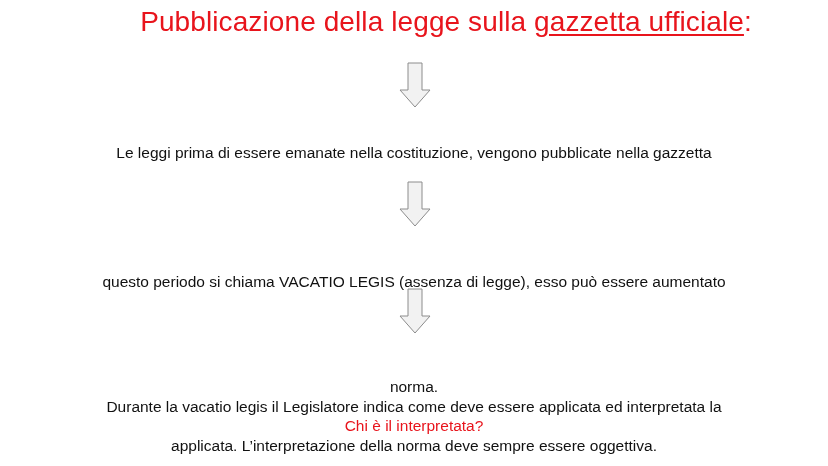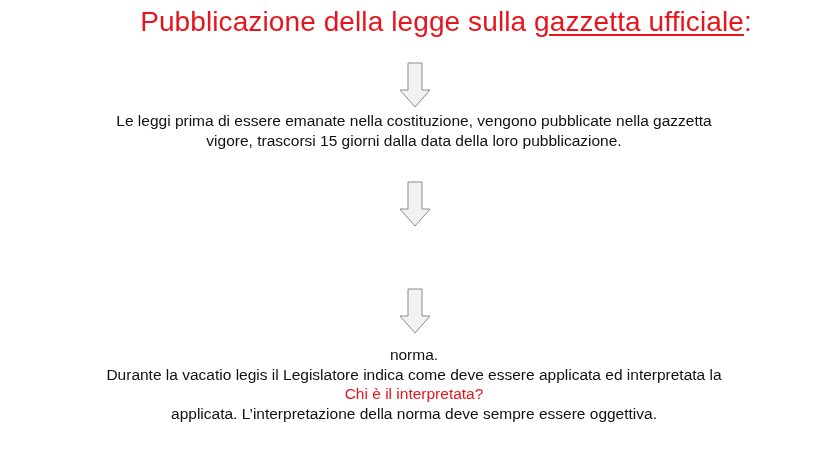--- a/index.html
+++ b/index.html
@@ -3,42 +3,42 @@
 <meta charset="utf-8">
 <style>
   html, body { margin:0; padding:0; background:#ffffff; }
   body { width:828px; height:466px; position:relative; overflow:hidden;
          font-family:"Liberation Sans", sans-serif; color:#111111; }
   .title { position:absolute; left:0; top:6px; width:828px; text-align:center;
            font-size:28px; color:#e8141c; letter-spacing:0.1px;padding-left:32px; }
   .title .u { text-decoration:underline; text-decoration-thickness:2px; text-underline-offset:3px; }
   .arrow { position:absolute; left:399px; width:32px; height:46px; }
   .para { position:absolute; left:60px; width:708px; text-align:center;
-          font-size:15.5px; line-height:19.5px; color:#111111; }
+          font-size:15.5px; line-height:19.5px; color:#111111;margin-top:32px; }
   .red { color:#e8141c; }
 </style>
 </head>
 <body>
 
 <div class="title"><span>Pubblicazione della legge sulla </span><span class="u">gazzetta ufficiale</span><span>:</span></div>
 
 <svg class="arrow" style="top:62px" viewBox="0 0 32 46">
   <polygon points="9,1 23,1 23,28 31,28 16,45 1,28 9,28" fill="#f2f2f2" stroke="#8c8c8c" stroke-width="1"></polygon>
 </svg>
 
 <div class="para" style="top:111px">
   <div>Le leggi prima di essere emanate nella costituzione, vengono pubblicate nella gazzetta</div>
-  <div>vigore, trascorsi 15 giorni dalla data della loro pubblicazione.</div>
 </div>
 
 <svg class="arrow" style="top:181px" viewBox="0 0 32 46">
   <polygon points="9,1 23,1 23,28 31,28 16,45 1,28 9,28" fill="#f2f2f2" stroke="#8c8c8c" stroke-width="1"></polygon>
 </svg>
 
 <div class="para" style="top:240px">
+  <div>questo periodo si chiama VACATIO LEGIS (assenza di legge), esso può essere aumentato</div>
 </div>
 
 <svg class="arrow" style="top:288px" viewBox="0 0 32 46">
   <polygon points="9,1 23,1 23,28 31,28 16,45 1,28 9,28" fill="#f2f2f2" stroke="#8c8c8c" stroke-width="1"></polygon>
 </svg>
 
 <div class="para" style="top:345px">
   <div>norma.</div>
   <div>Durante la vacatio legis il Legislatore indica come deve essere applicata ed interpretata la</div>
   <div class="red">Chi è il interpretata?</div>

